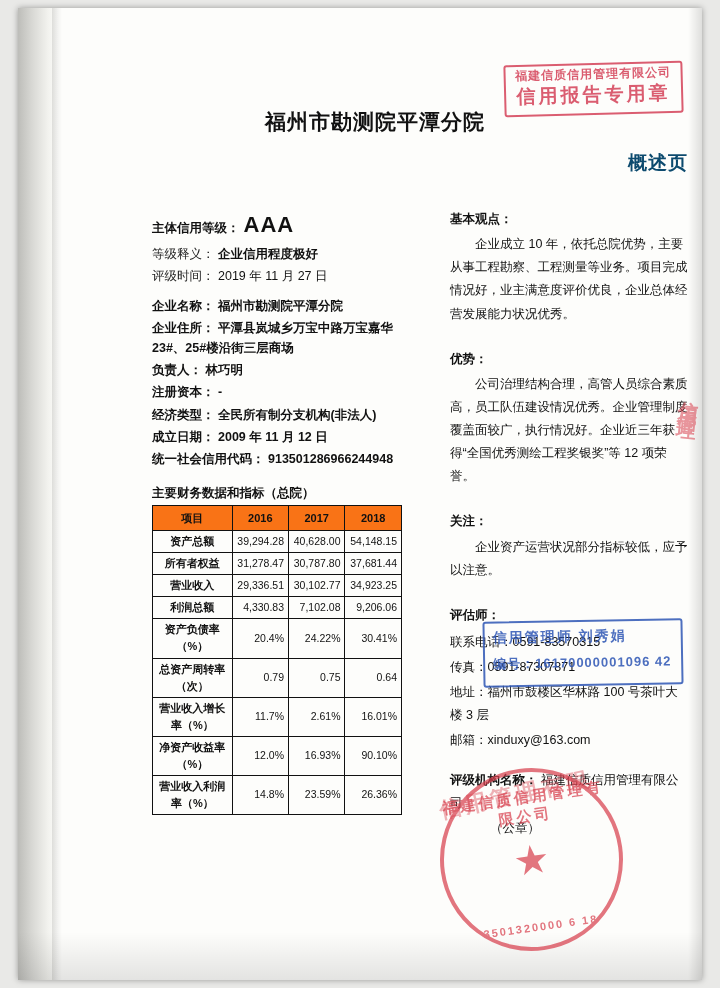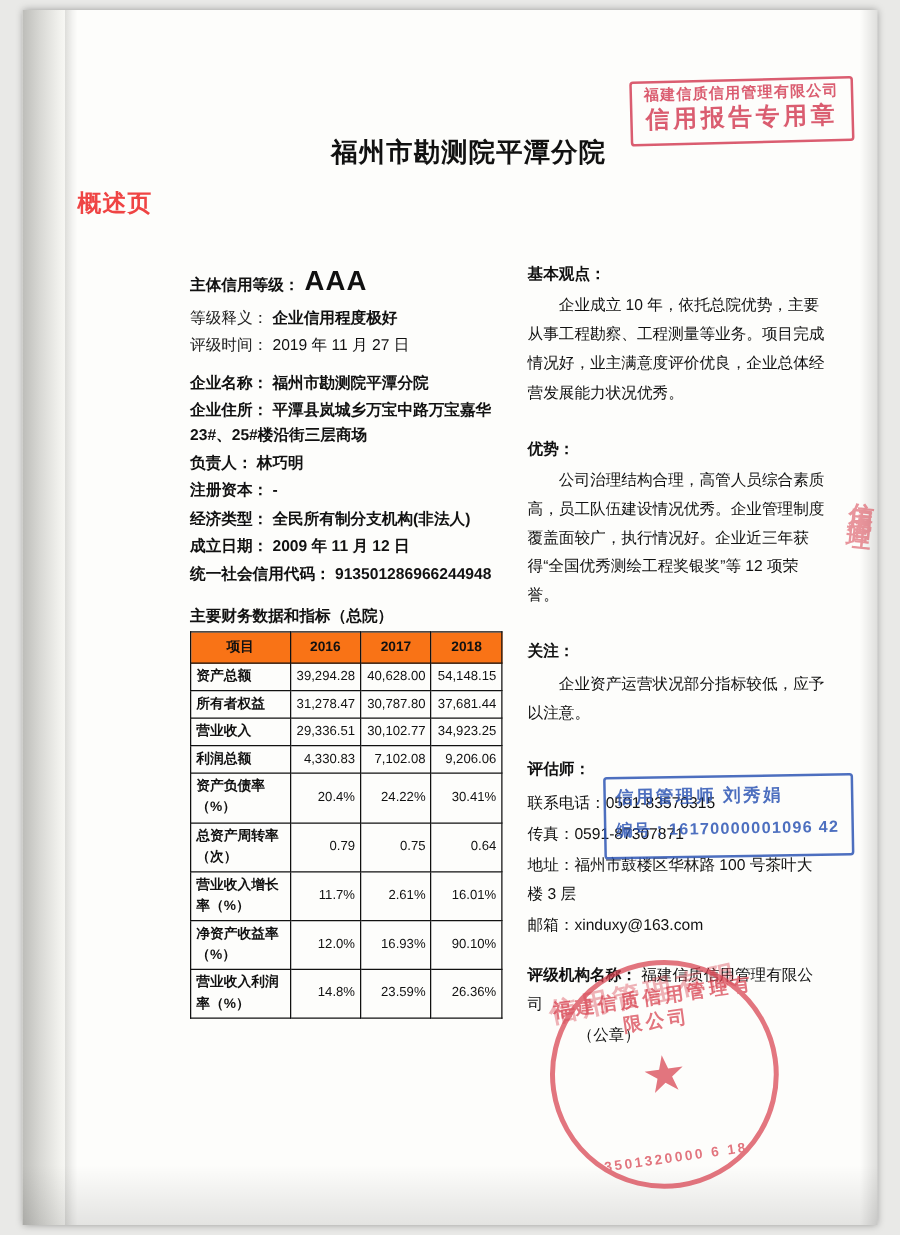--- a/index.html
+++ b/index.html
@@ -37,21 +37,21 @@
   }
 
   .content{position:absolute;left:44px;top:0;width:626px;height:972px;}
 
   h1.doc-title{
     margin:0;position:absolute;left:0;top:100px;width:626px;
     text-align:center;font-size:21px;font-weight:700;color:#111;letter-spacing:1px;
   }
   h2.doc-sub{
     margin:0;position:absolute;left:0;top:142px;width:626px;
-    text-align:left;font-size:19px;font-weight:700;color:#ef4444;letter-spacing:1px;
+    text-align:right;font-size:19px;font-weight:700;color:#0c4a6e;letter-spacing:1px;
   }
 
   
   .colL{position:absolute;left:90px;top:200px;width:250px;font-size:12.5px;color:#111;line-height:1.55;}
   .rowline{margin-bottom:3px;}
   .lbl{font-weight:700;}
   .grade-row{display:flex;align-items:baseline;gap:4px;}
   .grade-val{font-size:22px;font-weight:700;letter-spacing:1px;}
   .small-lbl{color:#222;}
   .blk{margin-top:10px;}
@@ -60,25 +60,25 @@
 
   table.fin{
     border-collapse:collapse;width:250px;margin-top:2px;
     font-size:11px;color:#111;
   }
   table.fin th,table.fin td{
     border:1px solid #111;padding:2px 4px;vertical-align:middle;
   }
   table.fin thead th{background:#f97316;text-align:center;font-weight:700;height:20px;}
   table.fin thead th.firstcol{width:96px;}
-  table.fin td.item{text-align:left;font-weight:700;font-size:11px;}
+  table.fin td.item{text-align:center;font-weight:700;font-size:11px;}
   table.fin td.num{text-align:right;font-size:10.5px;width:48px;line-height:1.25;}
 
   
-  .colR{position:absolute;left:360px;top:200px;width:240px;font-size:12.5px;color:#111;line-height:1.85;}
+  .colR{position:absolute;left:388px;top:200px;width:240px;font-size:12.5px;color:#111;line-height:1.85;}
   .sec-h{font-weight:700;margin-bottom:2px;}
   .sec-p{text-indent:2em;margin:0 0 22px 0;}
   .sec-p.tight{}
   .eval-h{font-weight:700;margin:6px 0 4px;}
   .eval-line{margin:0 0 2px 0;}
   .org-line{margin-top:16px;}
   .org-line .lbl{font-weight:700;}
   .seal-label{margin-top:2px;padding-left:40px;}
 
   

